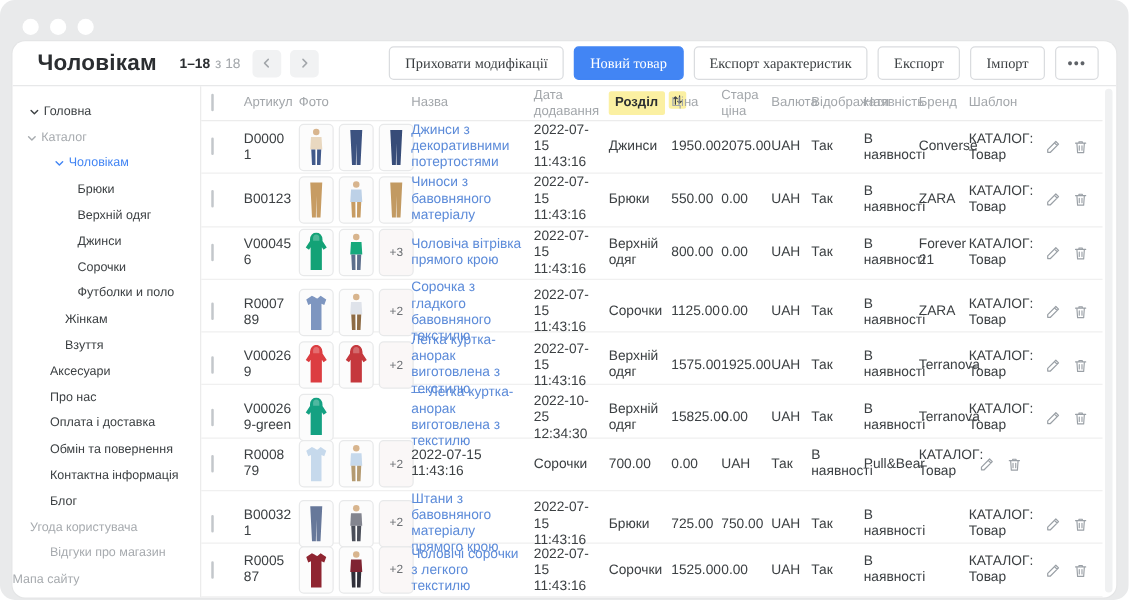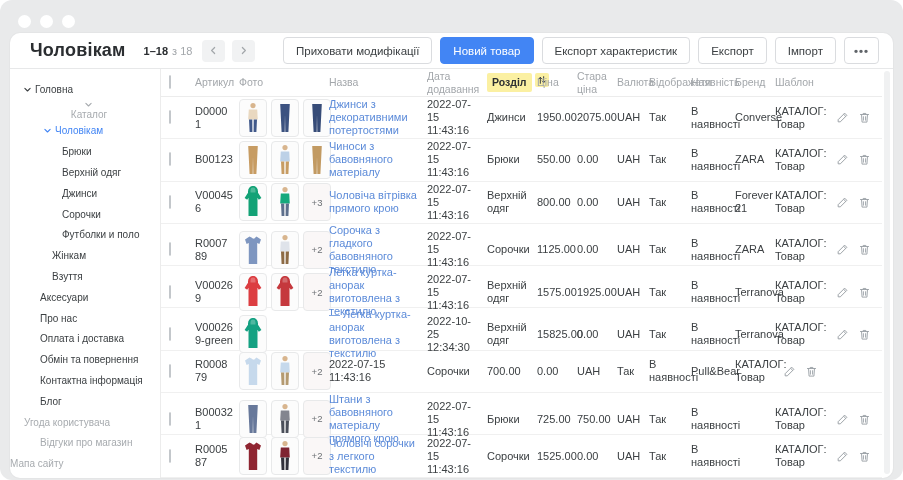--- a/index.html
+++ b/index.html
@@ -8,21 +8,21 @@
   .titlebar-dots{position:absolute;top:15px;left:18px;display:flex;gap:9px;}
   .dot{width:13px;height:13px;border-radius:50%;background:#fff;}
   .panel{position:absolute;left:10px;top:33px;width:883px;height:445px;background:#fff;border-radius:10px;overflow:hidden;box-shadow:0 0 0 1px rgba(0,0,0,0.02);}
   
   .panel-header{height:35px;display:flex;align-items:center;padding:0 14px 0 20px;border-bottom:1px solid #e7e8e9;}
   .page-title{font-size:18px;font-weight:700;color:#2b2e31;letter-spacing:.2px;margin-right:18px;}
   .pg-range{font-size:11px;font-weight:700;color:#2b2e31;}
   .pg-of{font-size:11px;color:#a3a7ab;margin-left:4px;margin-right:10px;}
   .pg-btn{width:23px;height:22px;border-radius:4px;background:#f1f2f3;border:none;display:flex;align-items:center;justify-content:center;margin-right:7px;cursor:pointer;padding:0;}
   .toolbar{margin-left:auto;display:flex;gap:8px;align-items:center;}
-  .btn{height:27px;padding:0 12px;border:1px solid #dadcdf;border-radius:4px;background:#fff;font-size:11.5px;color:#3c4043;font-family:Liberation Sans, sans-serif;cursor:pointer;white-space:nowrap;}
+  .btn{height:27px;padding:0 12px;border:1px solid #dadcdf;border-radius:4px;background:#fff;font-size:11.5px;color:#3c4043;font-family:Liberation Serif, serif;cursor:pointer;white-space:nowrap;}
   .btn.primary{background:#4285f4;border-color:#4285f4;color:#fff;}
   .btn.more{padding:0 9px;letter-spacing:1px;font-weight:700;color:#5f6368;}
   
   .panel-body{display:flex;height:409px;}
   .sidebar{width:150px;padding-top:10px;flex:none;}
   .side-item{height:20.8px;display:flex;align-items:center;font-size:10px;color:#3c4043;cursor:pointer;}
   .side-item .chev{width:14px;display:flex;justify-content:center;margin-right:1px;}
   .side-item.muted{color:#a7abaf;}
   .side-item.active{color:#4285f4;}
   
@@ -86,21 +86,21 @@
     <div class="panel-body">
       <div class="sidebar">
           <div class="side-item" style="padding-left: 10px;">
             <span class="chev">
               <svg width="9" height="9" viewBox="0 0 24 24">
                 <polyline points="5 9 12 16 19 9" fill="none" stroke="#3c4043" stroke-width="3" stroke-linecap="round" stroke-linejoin="round"></polyline>
               </svg>
             </span>
             <span>Головна</span>
           </div>
-          <div class="side-item muted" style="padding-left: 8px; flex-direction: column;">
+          <div class="side-item muted" style="padding-left: 8px;">
             <span class="chev">
               <svg width="9" height="9" viewBox="0 0 24 24">
                 <polyline points="5 9 12 16 19 9" fill="none" stroke="#a7abaf" stroke-width="3" stroke-linecap="round" stroke-linejoin="round"></polyline>
               </svg>
             </span>
             <span>Каталог</span>
           </div>
           <div class="side-item active" style="padding-left: 30px;">
             <span class="chev">
               <svg width="9" height="9" viewBox="0 0 24 24">

